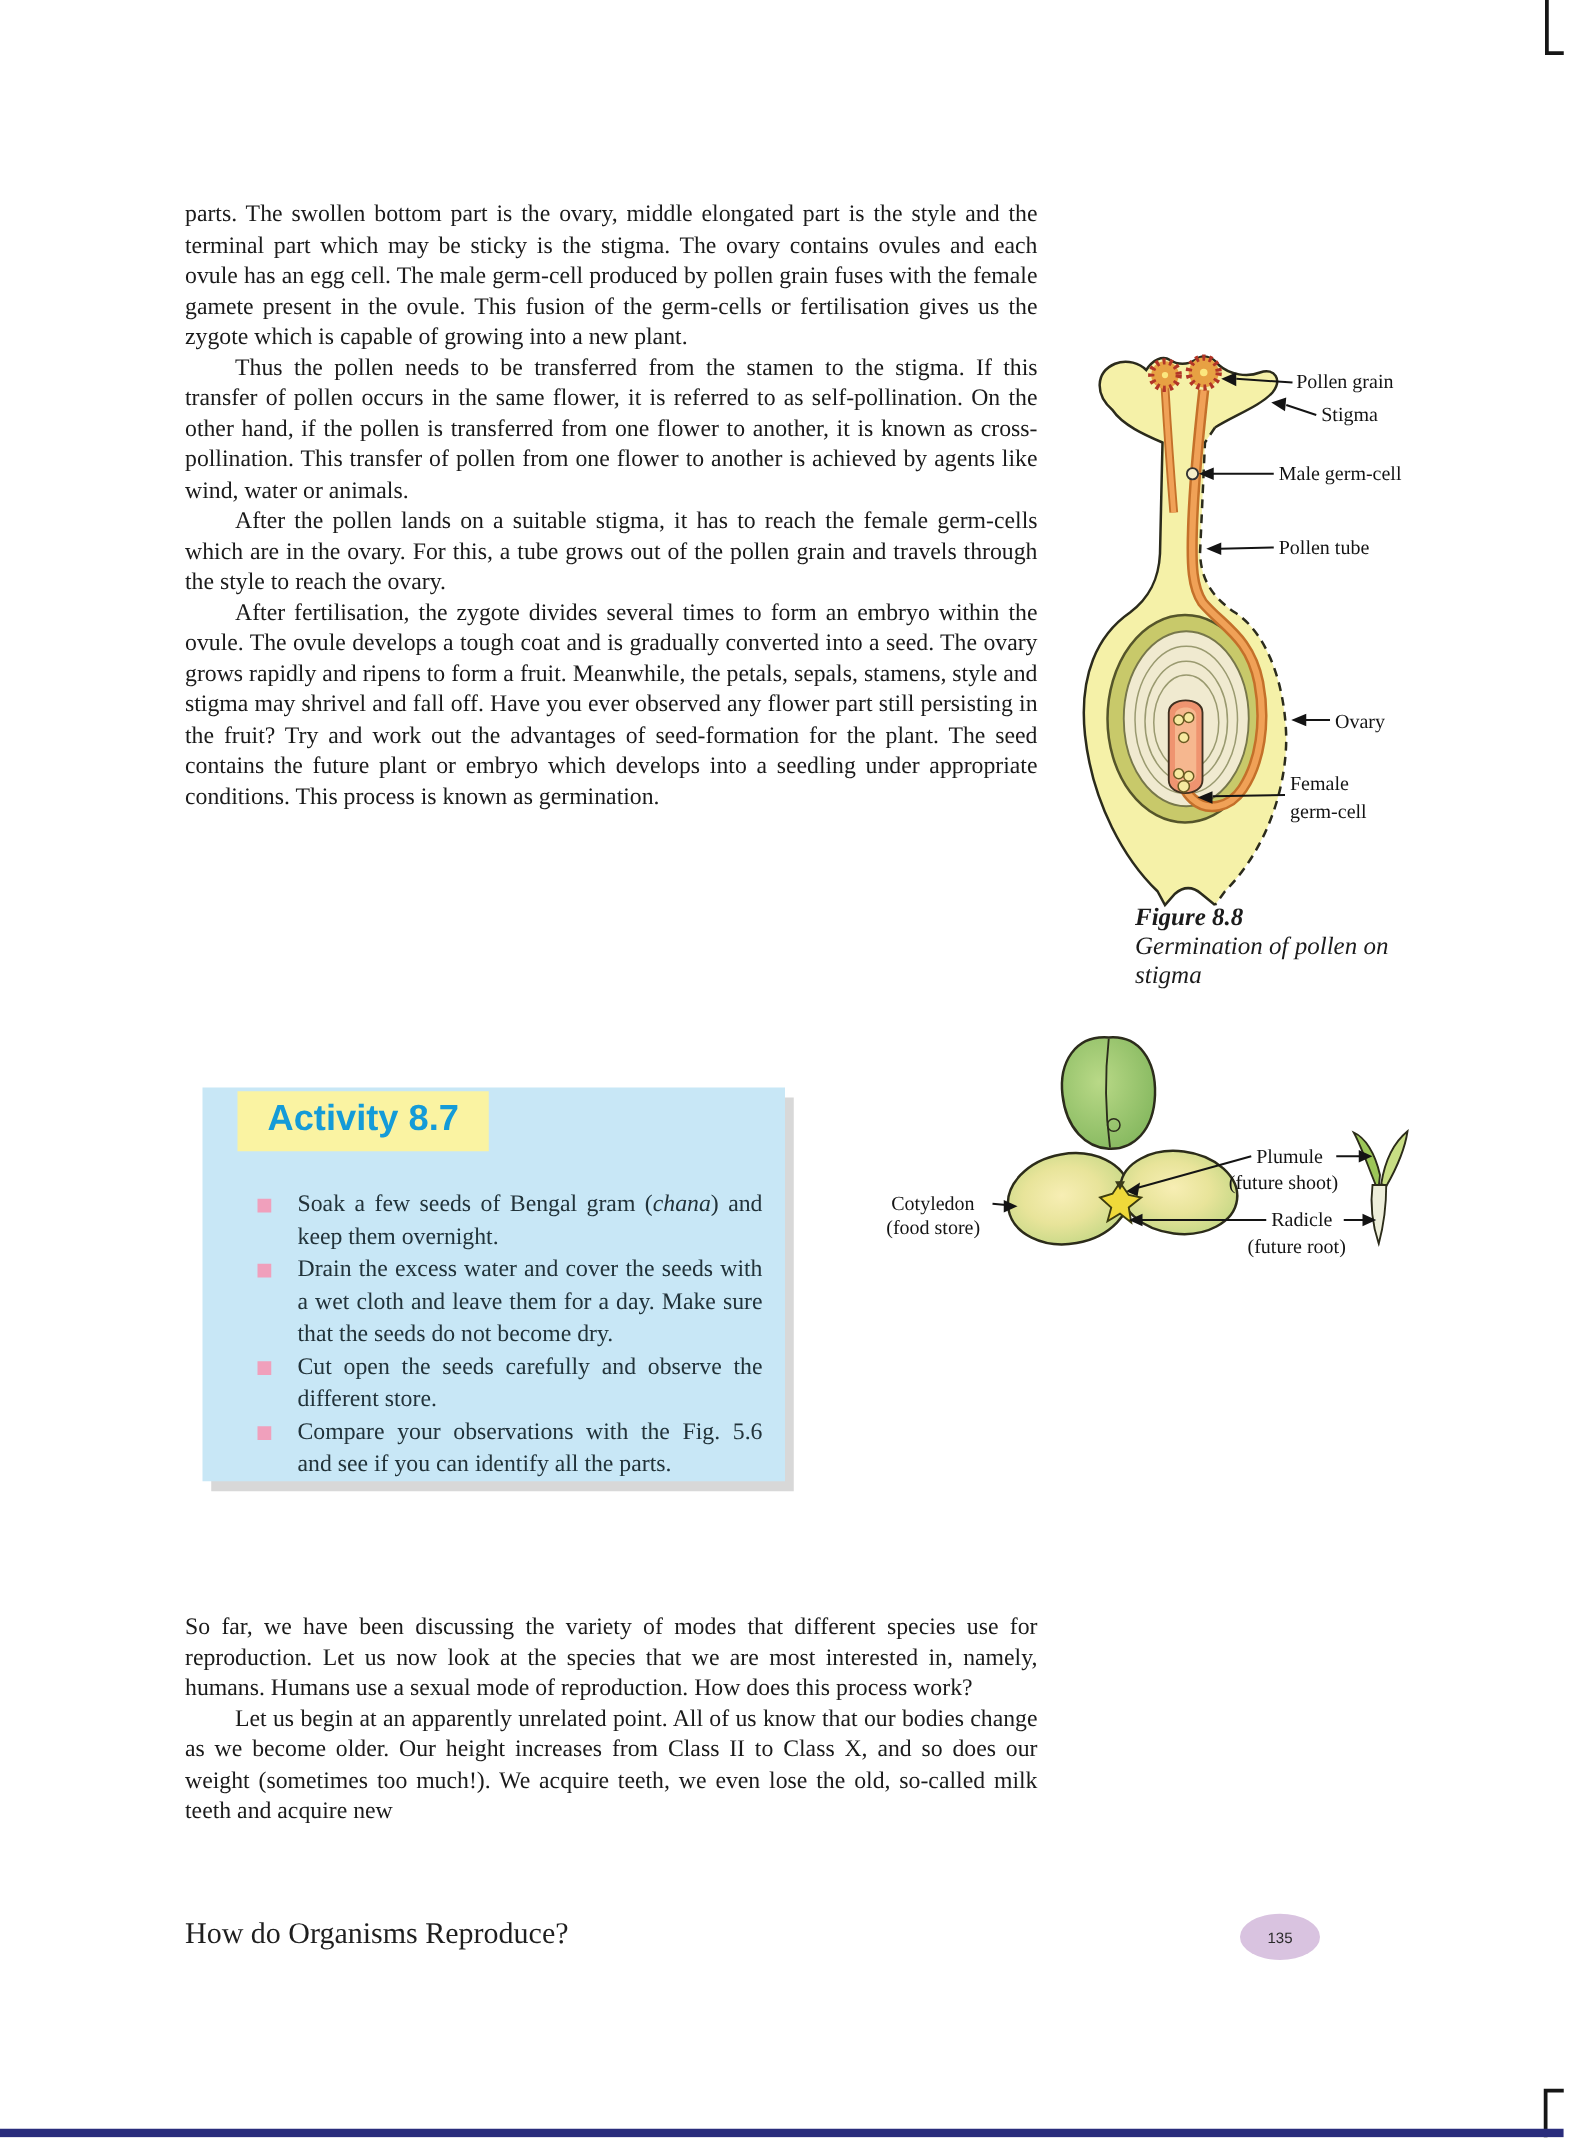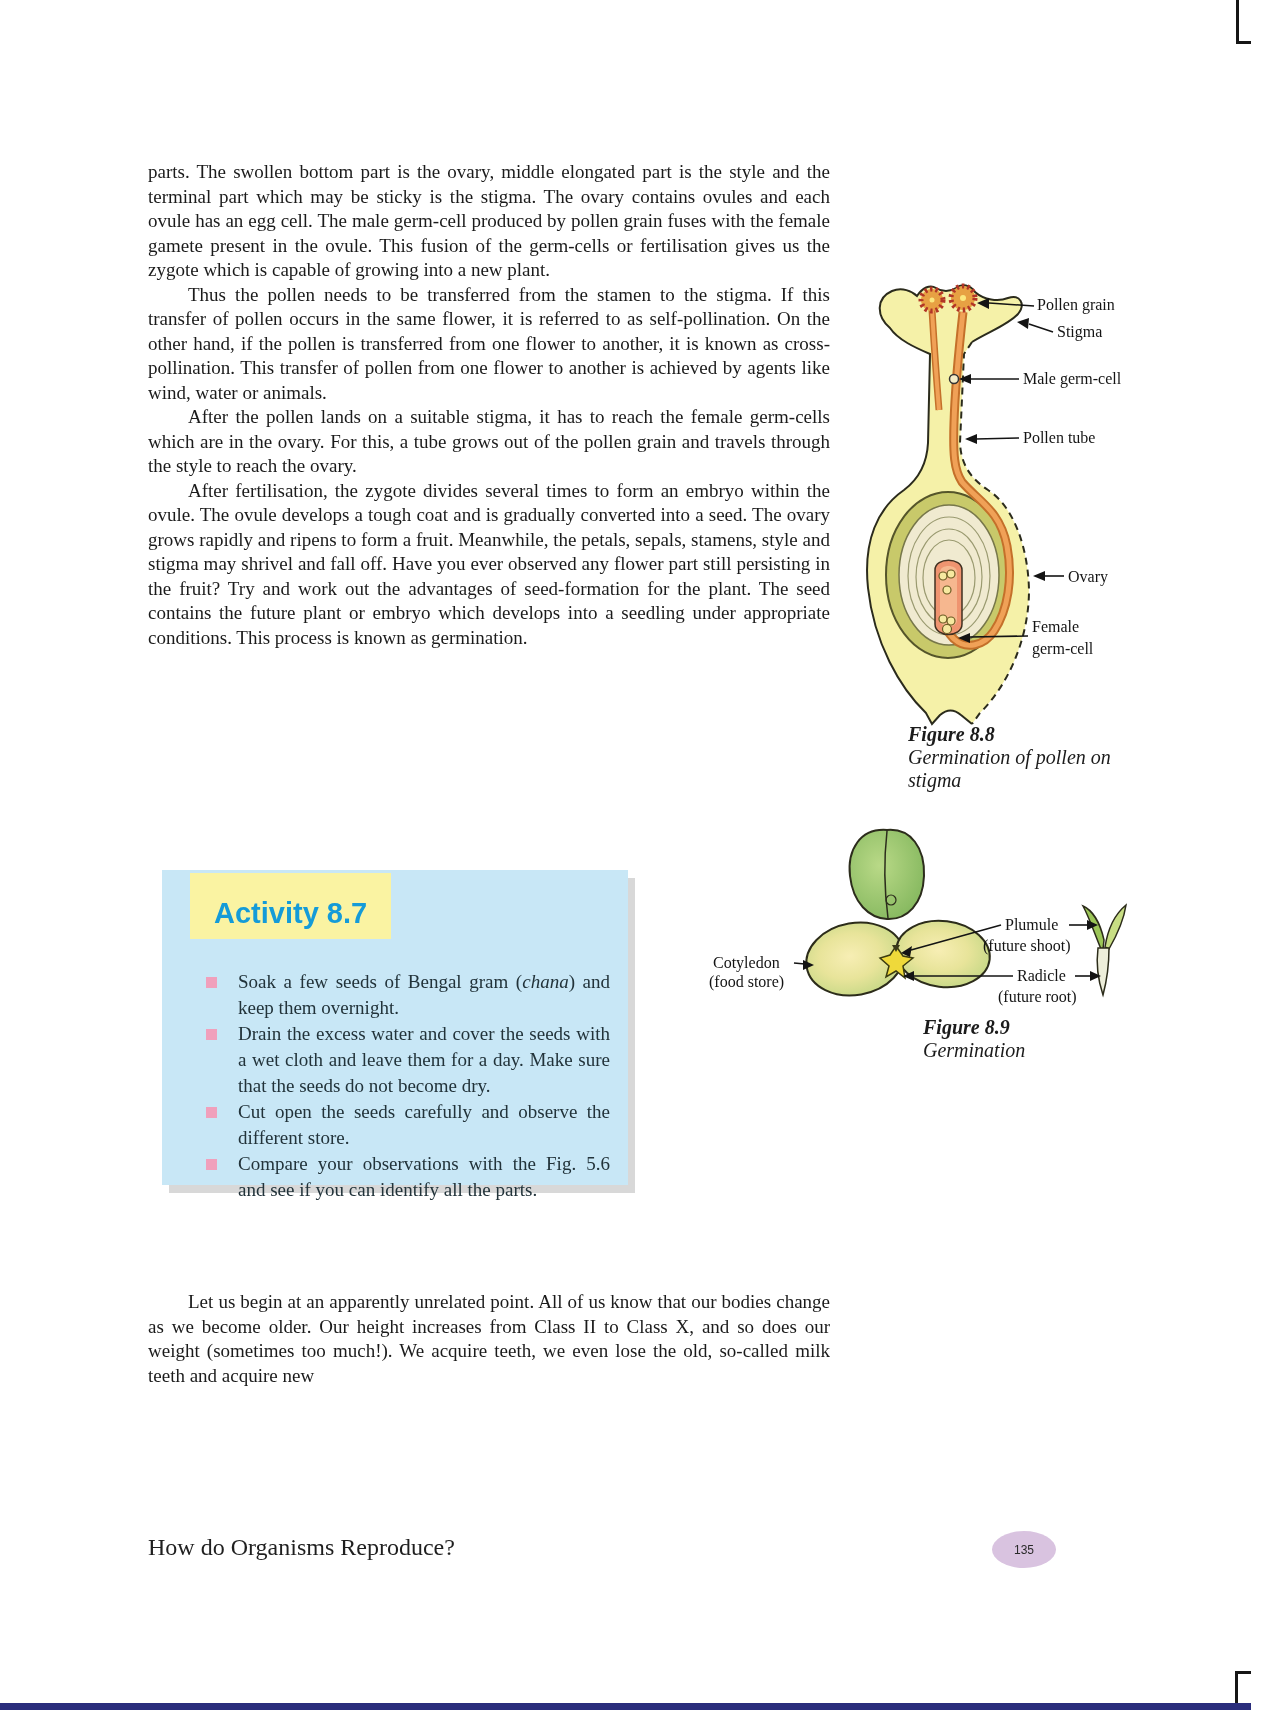--- a/index.html
+++ b/index.html
@@ -7,21 +7,21 @@
     --bullet:#f0a0bc; --heading:#6f6f6f; --page_badge:#d9c3e0; --bottom_bar:#2a2d7c;
   }
   html,body{margin:0;padding:0;background:#ffffff;}
   .page{position:relative;width:1251px;height:1710px;background:#fff;overflow:hidden;
         font-family:"Liberation Serif",serif;color:#1b1b1b;}
   .main-col{position:absolute;left:148px;top:160px;width:682px;}
   .main-col p{margin:0;font-size:19px;line-height:24.5px;text-align:justify;}
   .main-col p.indent{text-indent:40px;}
   .activity-box{position:absolute;left:162px;top:870px;width:466px;height:315px;
         background:var(--activity_bg);box-shadow:7px 8px 0 #d8d8d8;box-sizing:border-box;}
-  .activity-title{display:inline-block;margin:3px 0 0 28px;padding:24px 24px 9px 24px;
+  .activity-title{display:inline-block;margin:3px 0 0 28px;padding:6px 24px 9px 24px;
         background:var(--title_highlight);color:var(--activity_title);
         font-family:"Liberation Sans",sans-serif;font-weight:bold;font-size:29px;}
   .activity-list{list-style:none;margin:30px 18px 0 44px;padding:0;}
   .activity-list li{display:flex;align-items:flex-start;margin:0;}
   .sq{flex:0 0 11px;width:11px;height:11px;background:var(--bullet);margin:8px 21px 0 0;}
   .li-text{font-size:19px;line-height:26px;text-align:justify;color:#22333a;width:372px;}
   .section-heading{position:absolute;left:148px;top:1238px;width:700px;margin:0;
         font-family:"Liberation Sans",sans-serif;font-weight:bold;font-size:27px;
         color:var(--heading);}
   .section-col{position:absolute;left:148px;top:1290px;width:682px;}
@@ -187,26 +187,23 @@
 
       <text x="310" y="112">Plumule</text>
       <text x="288" y="133">(future shoot)</text>
       <text x="322" y="163">Radicle</text>
       <text x="303" y="184">(future root)</text>
       <text x="18" y="150">Cotyledon</text>
       <text x="14" y="169">(food store)</text>
     </svg>
   </div>
 
-  <div class="caption" style="left:923px;top:1016px;width:220px;">
-    <div class="cap-title">Figure 8.9</div>
-    <div>Germination</div>
-  </div>
 
   <div class="section-col">
+    <p>So far, we have been discussing the variety of modes that different species use for reproduction. Let us now look at the species that we are most interested in, namely, humans. Humans use a sexual mode of reproduction. How does this process work?</p>
     <p class="indent">Let us begin at an apparently unrelated point. All of us know that our bodies change as we become older. Our height increases from Class II to Class X, and so does our weight (sometimes too much!). We acquire teeth, we even lose the old, so-called milk teeth and acquire new</p>
   </div>
 
   <div class="footer-text">How do Organisms Reproduce?</div>
   <div class="page-badge">
     <span>135</span>
   </div>
 
   <div class="corner-box tr"></div>
   <div class="corner-box br"></div>

